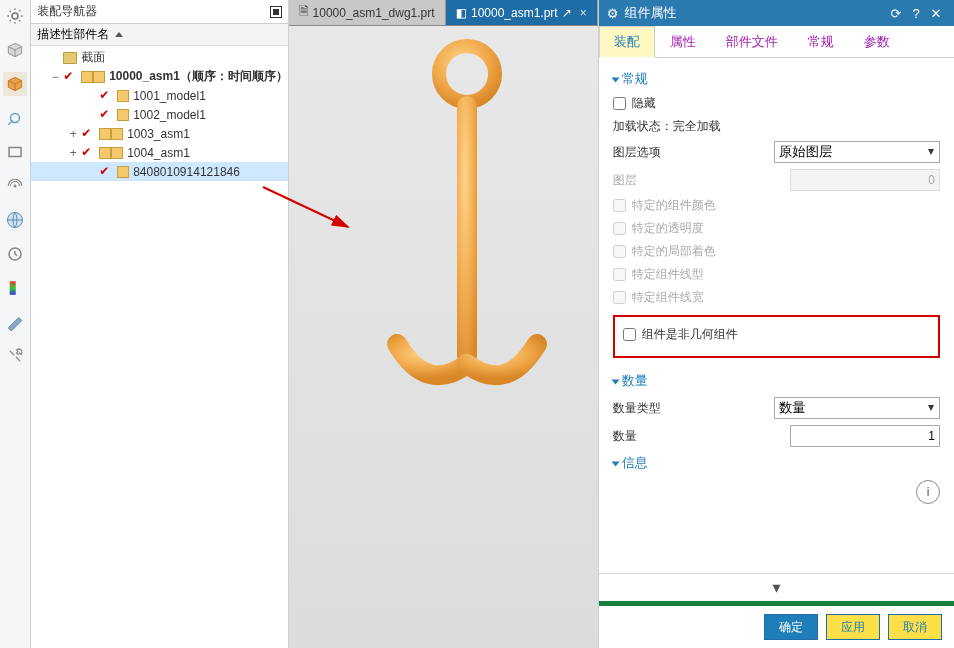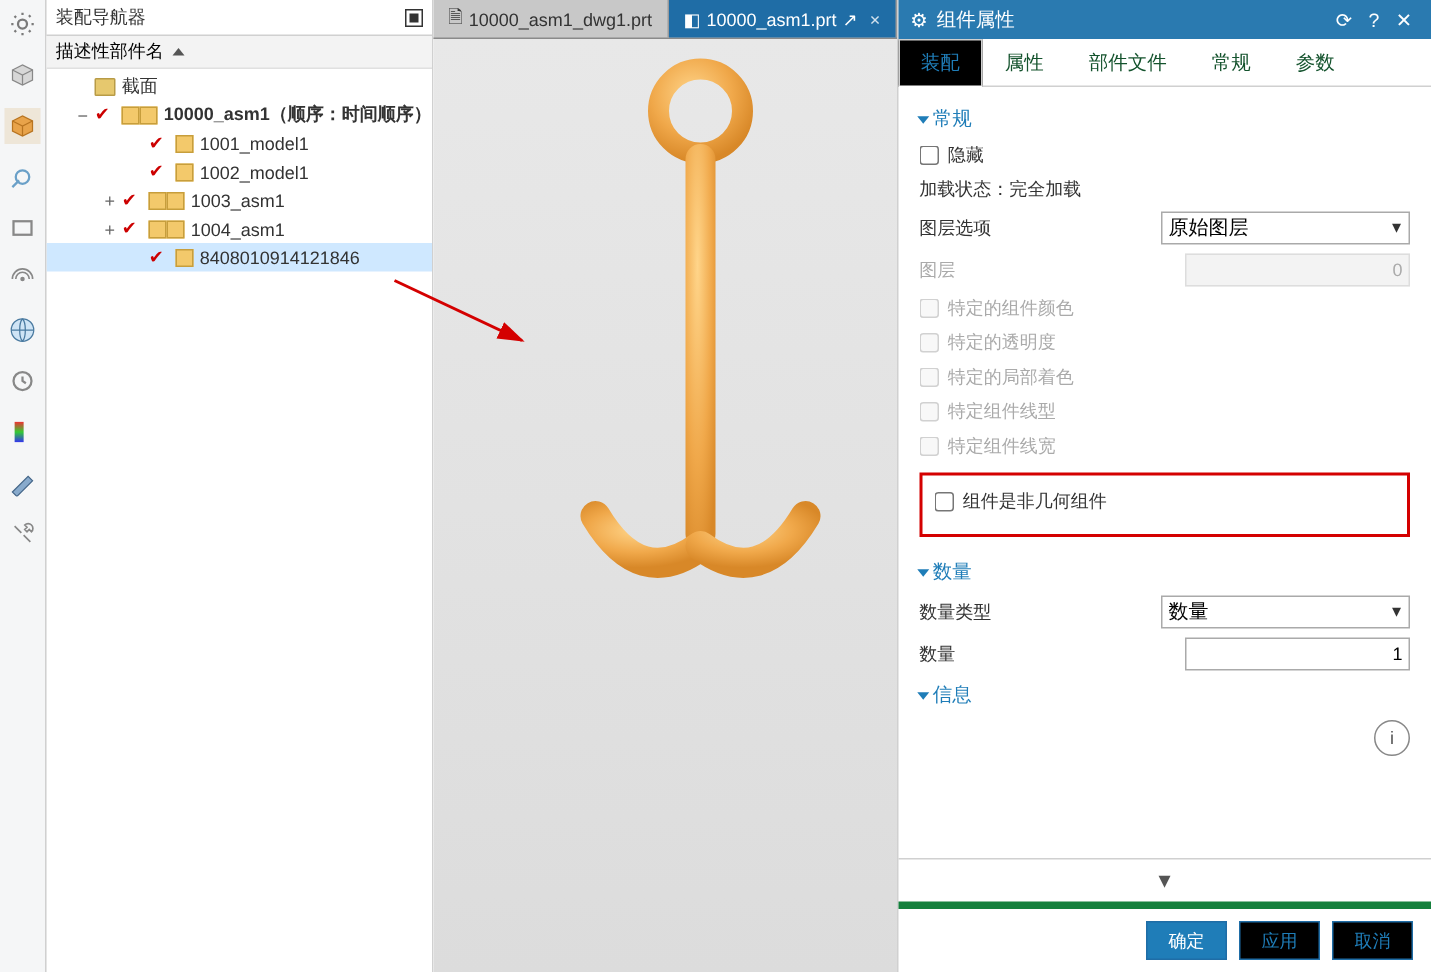--- a/index.html
+++ b/index.html
@@ -53,22 +53,22 @@
 .arrow { position: absolute; left: 258px; top: 182px; width: 100px; height: 60px; pointer-events: none; }
 
 
 .props { width: 390px; border-left: 1px solid #d0d0d0; display: flex; flex-direction: column; background: #fff; }
 .props-title { height: 26px; background: #2a7ab0; color: #fff; display: flex; align-items: center; padding: 0 8px; font-size: 13px; }
 .props-title .sp { flex: 1; }
 .props-title .gear { margin-right: 6px; }
 .props-title .tbtn { width: 20px; text-align: center; cursor: pointer; }
 
 .ptabs { display: flex; border-bottom: 1px solid #d0d0d0; }
-.ptab { padding: 6px 14px; font-size: 13px; color: #14532d; cursor: pointer; border: 1px solid transparent; border-bottom: none; margin-bottom: -1px; }
-.ptab.active { color: #1f7db8; border-color: #d0d0d0; background: #000000; border-bottom: 1px solid #fff; }
+.ptab { padding: 6px 14px; font-size: 13px; color: #a21caf; cursor: pointer; border: 1px solid transparent; border-bottom: none; margin-bottom: -1px; }
+.ptab.active { color: #1f7db8; border-color: #d0d0d0; background: #fef9c3; border-bottom: 1px solid #fff; }
 
 .pbody { flex: 1; overflow: auto; padding: 8px 14px 0 14px; font-size: 12px; color: #333; }
 .sec-h { color: #1f7db8; font-size: 13px; padding: 4px 0; cursor: pointer; }
 .sec-h .caret { display: inline-block; width: 0; height: 0; border-left: 5px solid #1f7db8; border-top: 4px solid transparent; border-bottom: 4px solid transparent; transform: rotate(90deg); margin-right: 4px; vertical-align: middle; }
 .row { display: flex; align-items: center; padding: 3px 0; }
 .row .lbl { flex: 1; }
 .row.dis { color: #aaa; }
 .row input[type=checkbox] { margin-right: 6px; }
 .row .sel, .row .num { width: 150px; height: 22px; border: 1px solid #aaa; background: #fff; padding: 0 4px; font-size: 12px; }
 .row .num { text-align: right; }
@@ -79,21 +79,21 @@
 
 .redbox { border: 2px solid #d40000; padding: 6px 8px 10px 8px; margin: 6px 0 10px 0; }
 
 .info-i { width: 24px; height: 24px; border: 1px solid #888; border-radius: 12px; display: flex; align-items: center; justify-content: center; color: #555; margin-left: auto; margin-top: 4px; margin-bottom: 6px; cursor: pointer; }
 
 .collapse-dots { text-align: center; color: #555; padding: 4px 0; border-top: 1px solid #d0d0d0; }
 
 .pfoot { display: flex; justify-content: flex-end; gap: 8px; padding: 8px 12px; border-top: 5px solid #15803d; }
 .btn { min-width: 54px; height: 26px; border: 1px solid #1f6da6; font-size: 12px; cursor: pointer; }
 .btn.primary { background: #1f7db8; color: #fff; }
-.btn.secondary { background: #000000; color: #1f7db8; }
+.btn.secondary { background: #fde047; color: #1f7db8; }
 
 </style>
 </head>
 <body>
 
 <div class="root">
 
   <div class="lt">
     <div class="ico">
         <svg width="18" height="18" viewBox="0 0 24 24">

